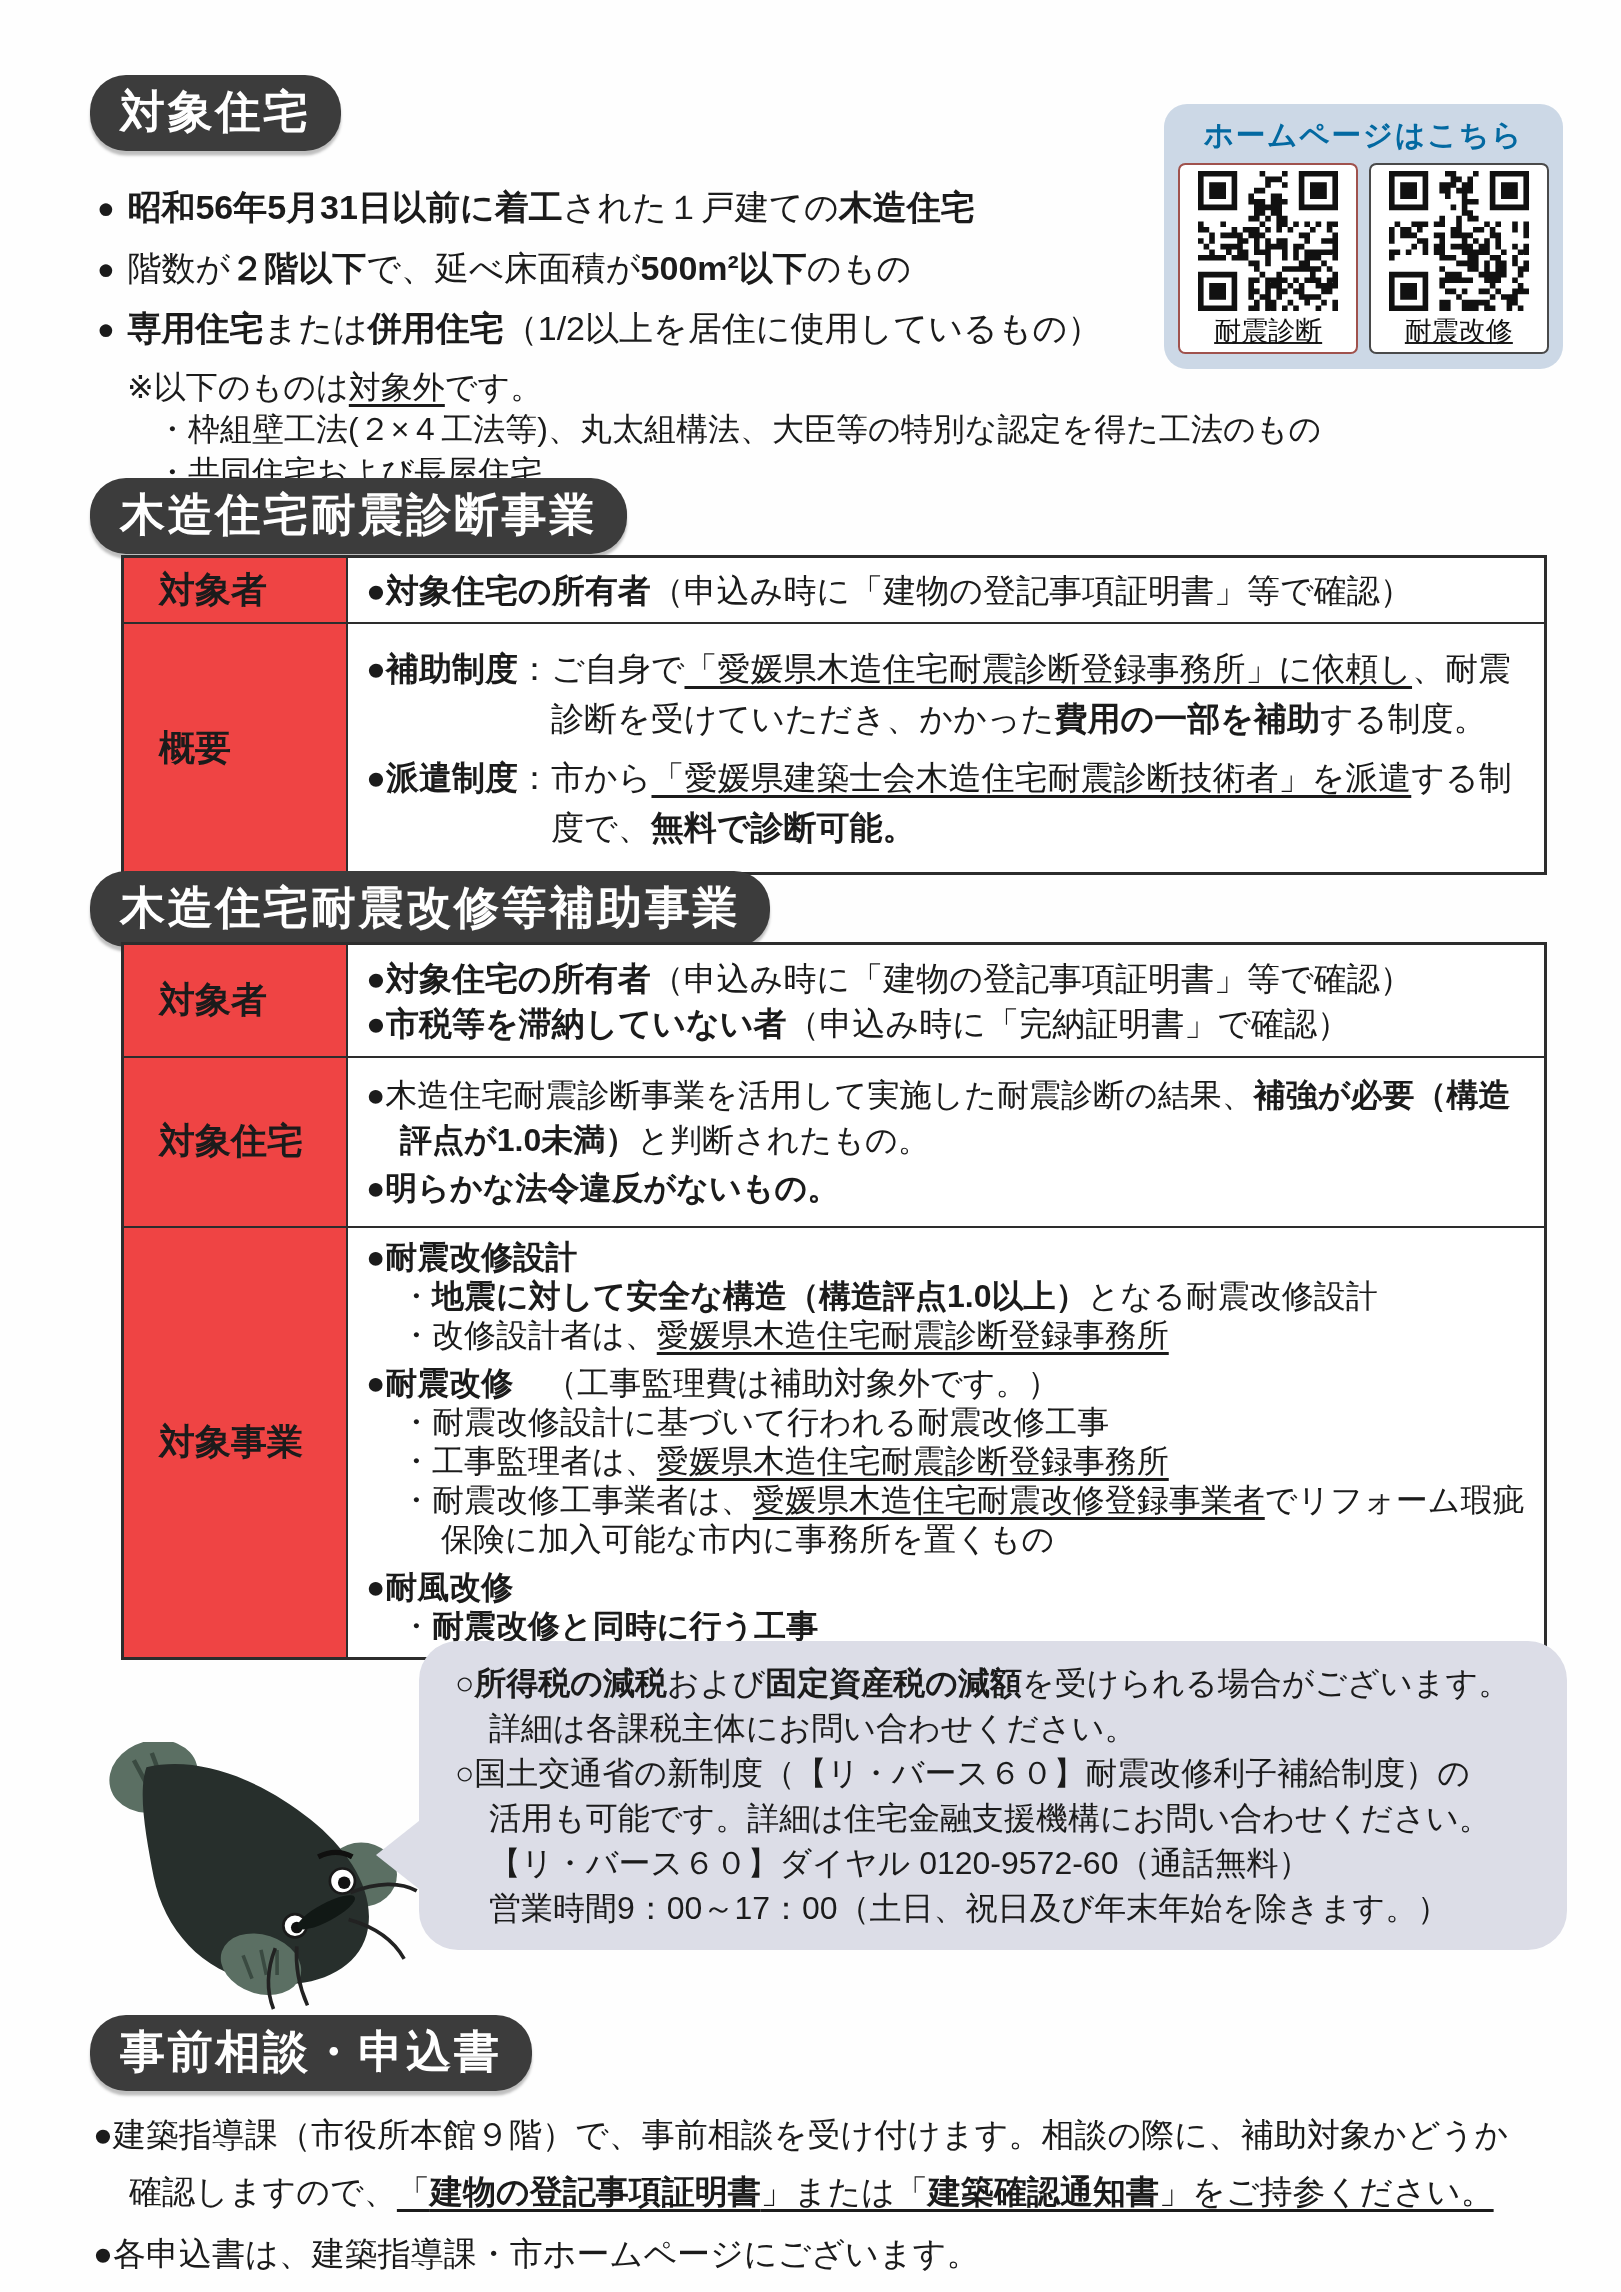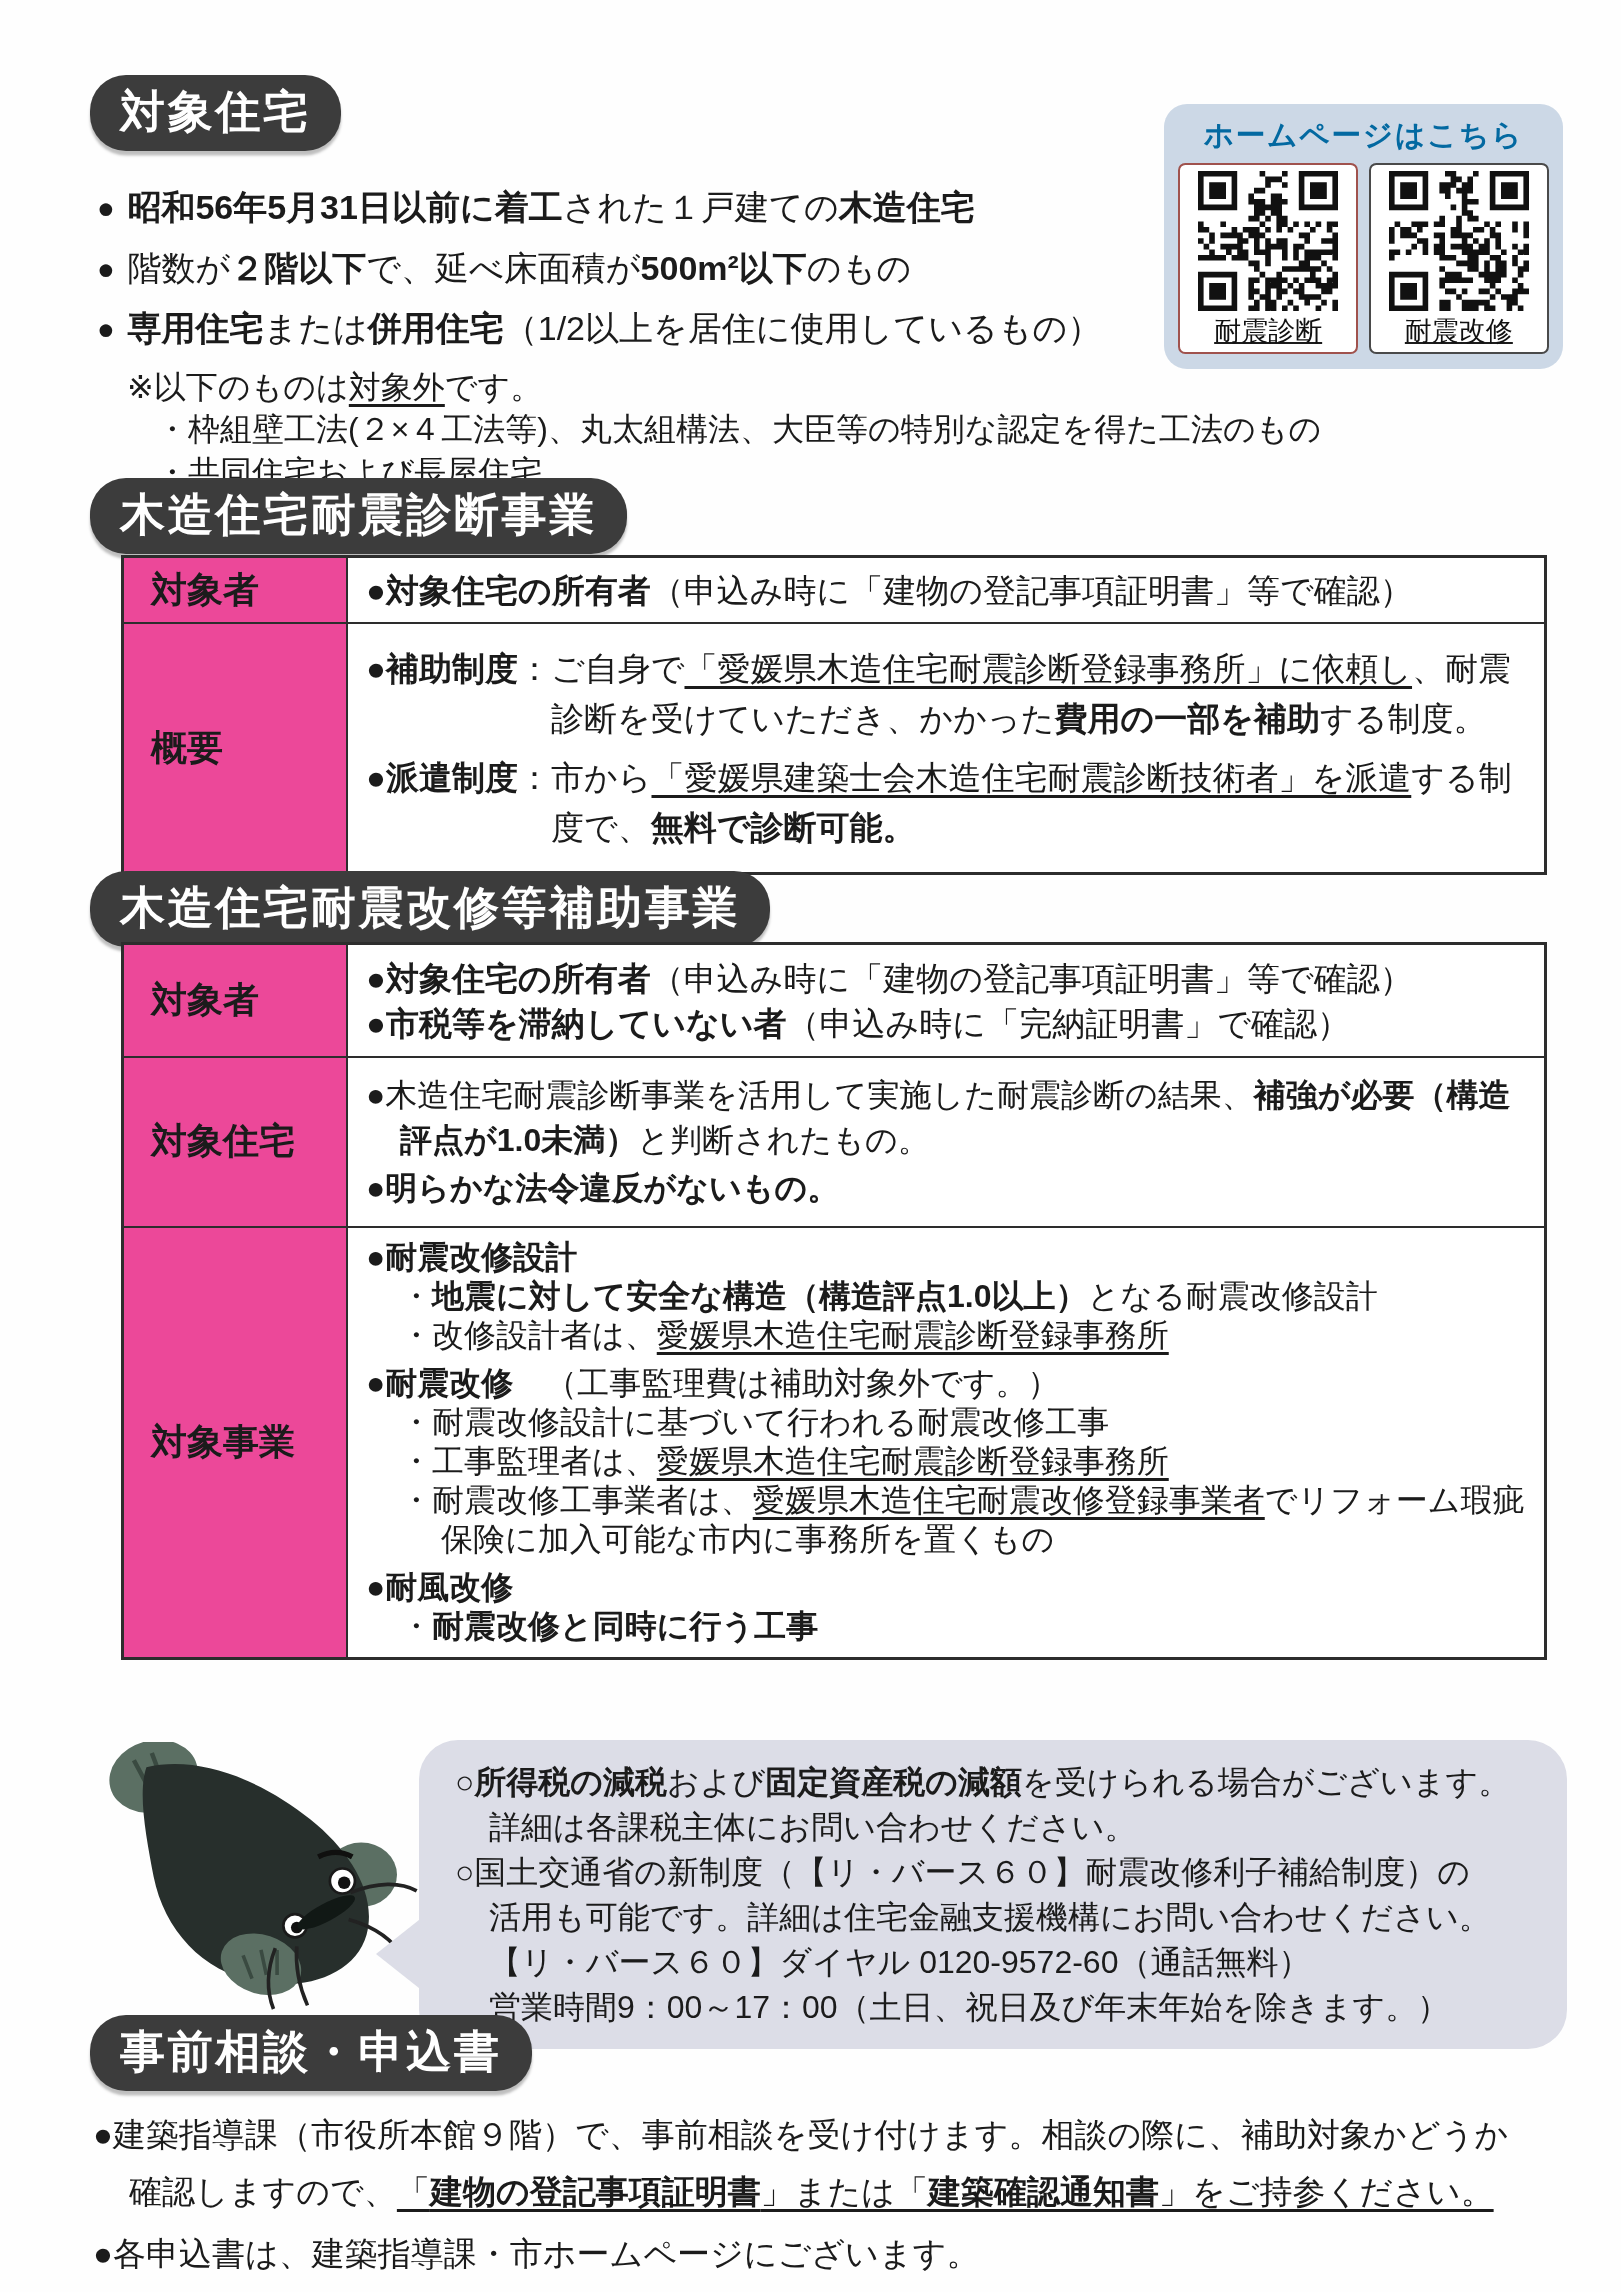--- a/index.html
+++ b/index.html
@@ -32,35 +32,35 @@
   .intro{position:absolute;left:97px;top:188px;width:1451px;}
   .intro .li{display:flex;align-items:flex-start;font-size:34px;line-height:39px;margin-bottom:21.5px;}
   .intro .mark{font-size:29.6px;line-height:39px;margin-right:12.5px;}
   .note-head{font-size:32px;line-height:34px;margin:10.7px 0 0 30px;}
   .note-item{font-size:32px;line-height:36px;margin:7.2px 0 0 59px;}
 
   
   .tbl{position:absolute;border:3.6px solid #2d2d2d;background:#fff;box-sizing:border-box;}
   .trow{display:flex;border-top:2.7px solid #2d2d2d;}
   .trow:first-child{border-top:none;}
-  .th{width:224px;min-width:224px;background:#ec4899;border-right:2.7px solid #2d2d2d;
-    display:flex;align-items:center;padding-left:27px;font-weight:bold;font-size:36px;box-sizing:border-box;}
+  .th{width:224px;min-width:224px;background:#ef4444;border-right:2.7px solid #2d2d2d;
+    display:flex;align-items:center;padding-left:35px;font-weight:bold;font-size:36px;box-sizing:border-box;}
   .td{flex:1;padding:10.7px 18px;box-sizing:border-box;}
   .td.vcenter{display:flex;align-items:center;min-height:64px;padding-top:3.6px;padding-bottom:3.6px;}
   .tline{font-size:33px;line-height:45px;}
   .titem{display:flex;margin:9px 0;}
   .tlabel{white-space:nowrap;font-size:33px;line-height:50px;}
   .tbody{flex:1;font-size:33px;line-height:50px;}
   .hline{font-size:32px;line-height:45px;padding-left:34px;text-indent:-34px;margin:3.6px 0;}
   .ghead{font-size:32px;line-height:39px;margin-top:9px;}
   .ghead:first-child{margin-top:0;}
   .gsub{font-size:32px;line-height:39px;padding-left:75px;text-indent:-41px;}
 
   
-  .bubble{position:absolute;left:419px;top:1740px;width:1148px;background:#dcdde7;border-radius:39px;
+  .bubble{position:absolute;left:419px;top:1641px;width:1148px;background:#dcdde7;border-radius:39px;
     padding:19.7px 36px;box-sizing:border-box;}
   .bubble .tail{position:absolute;left:-43px;top:176px;width:0;height:0;
     border-top:38px solid transparent;border-bottom:38px solid transparent;border-right:48px solid #dcdde7;}
   .bline{font-size:32px;line-height:45px;}
   .bline.ind{padding-left:34px;}
 
   .catfish{position:absolute;left:82px;top:1742px;width:349px;height:278px;}
 
   
   .final{position:absolute;left:93px;top:2106px;width:1487px;}

